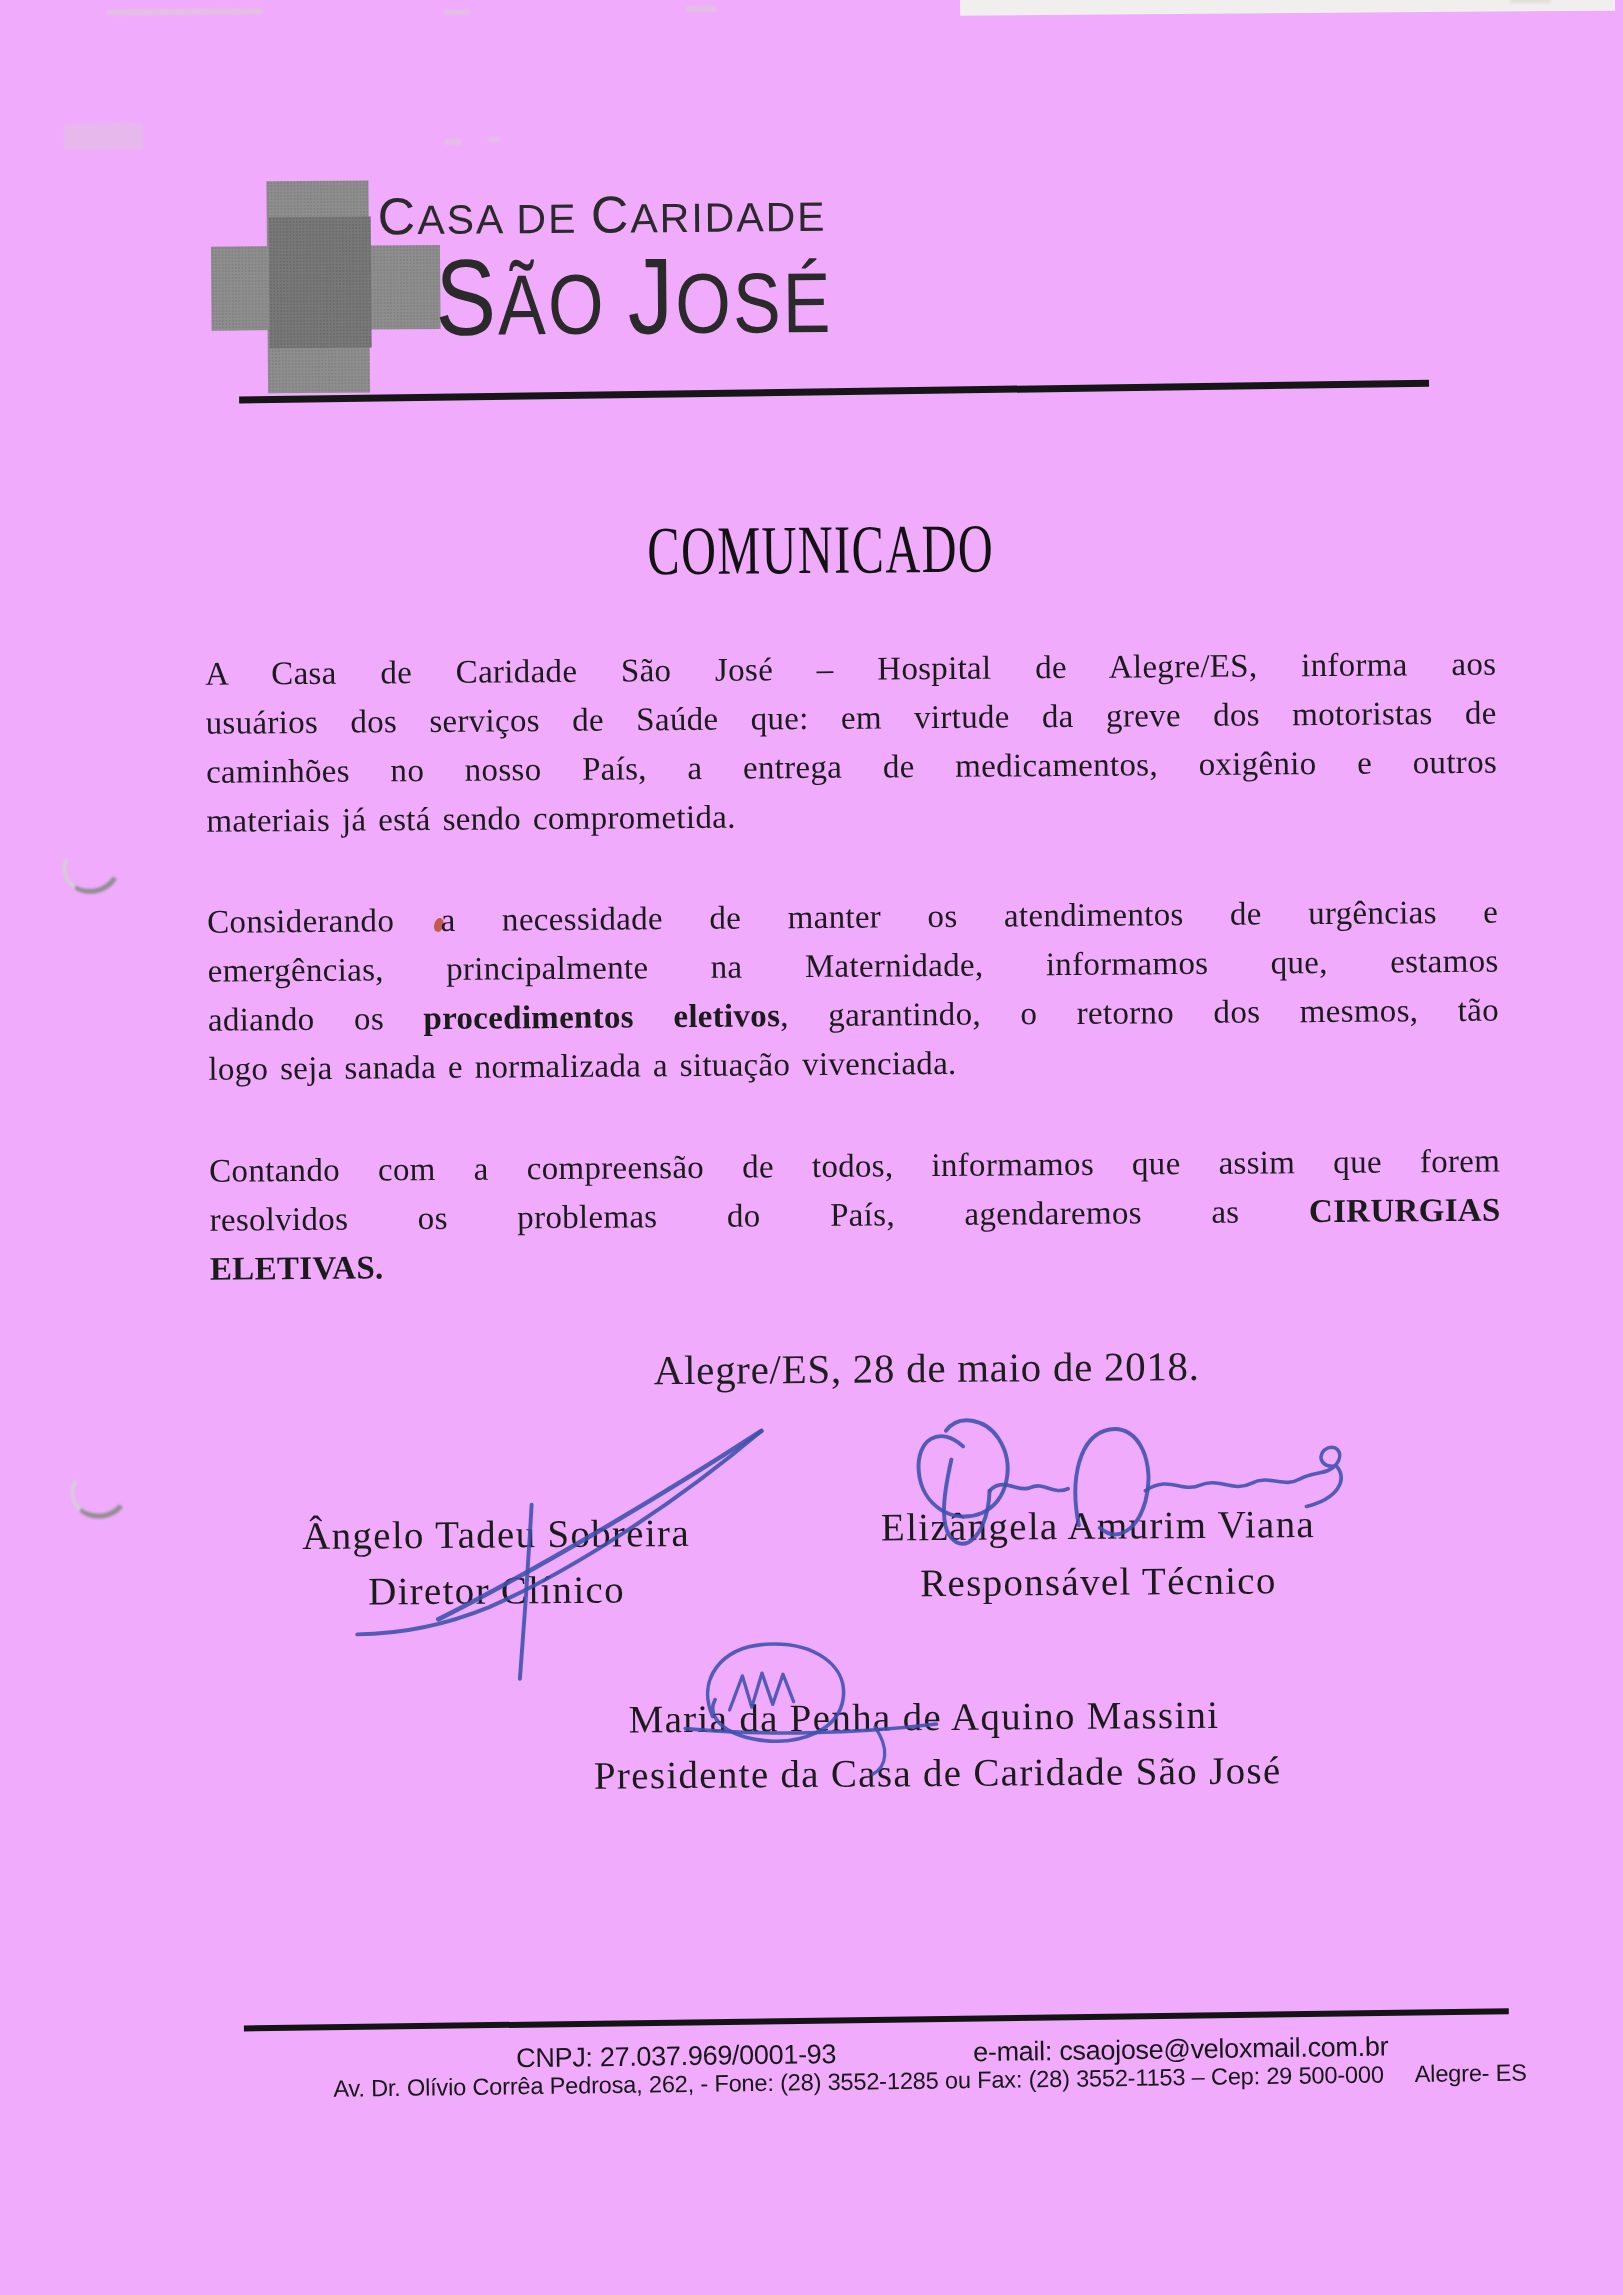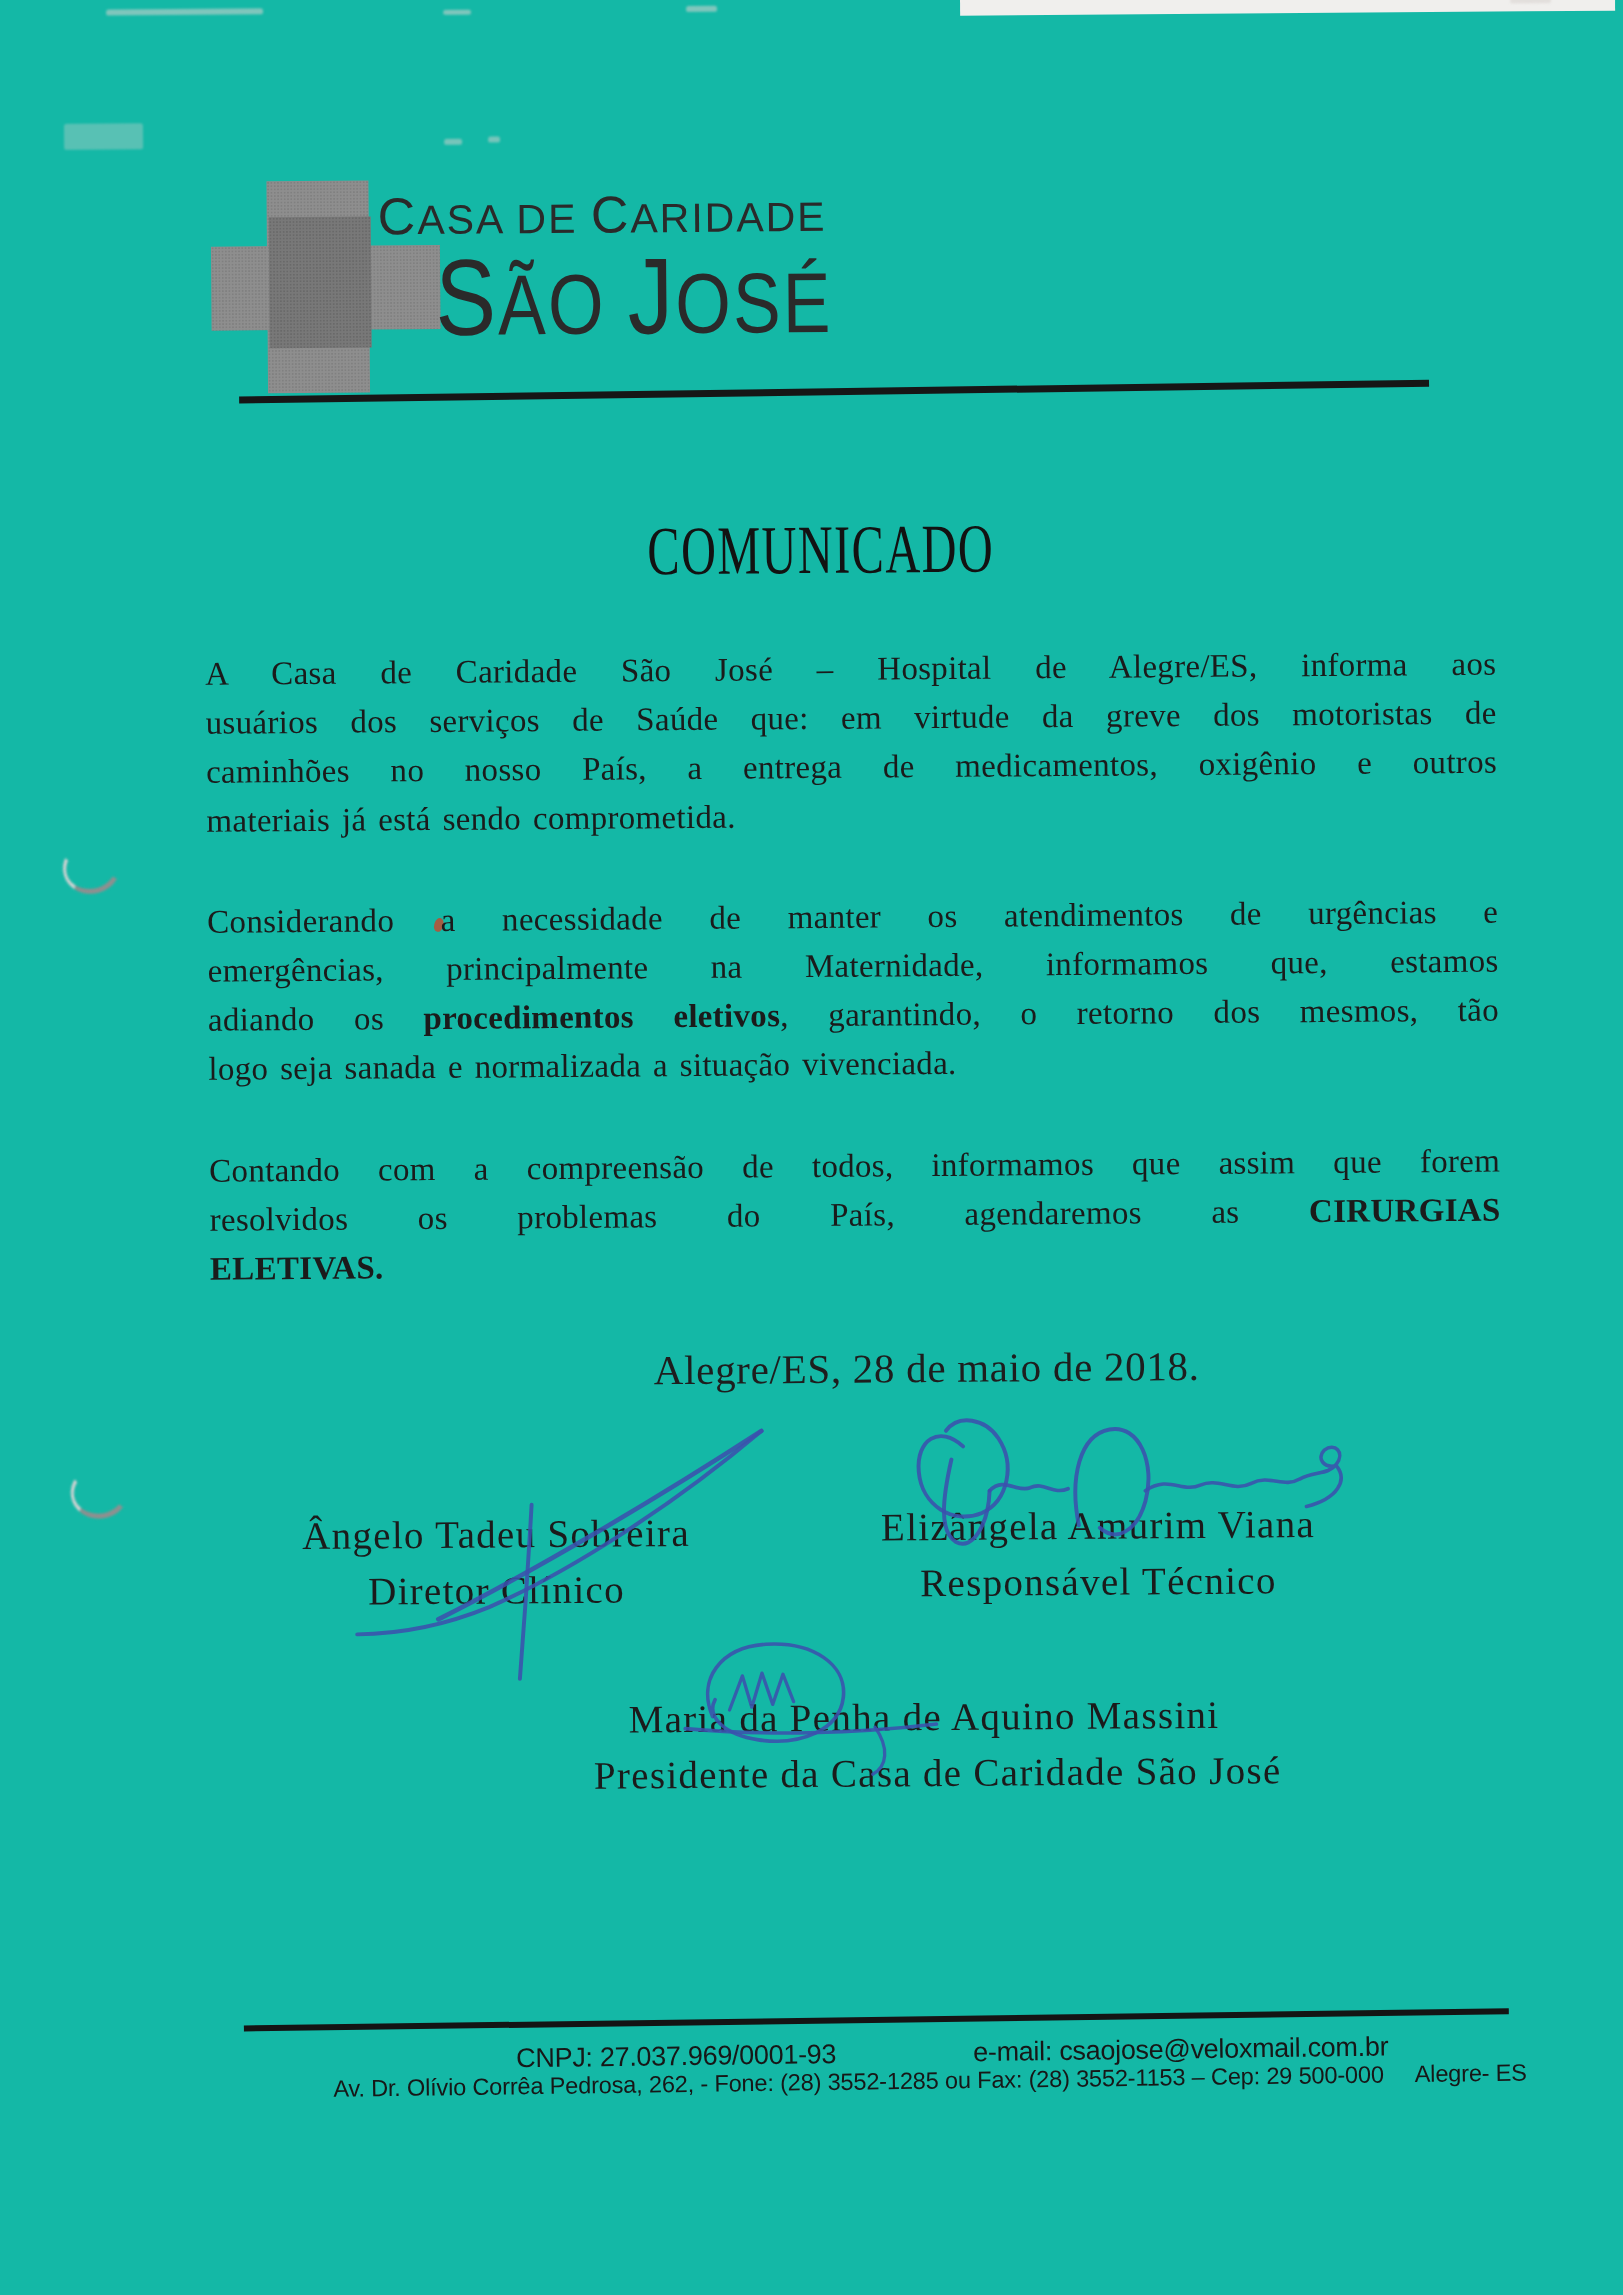--- a/index.html
+++ b/index.html
@@ -1,16 +1,16 @@
 <!DOCTYPE html>
 <html style="font-size:10.5px"><head>
 <meta charset="utf-8">
 <style>
   html,body{margin:0;padding:0;background:#efefef;}
-  .page{position:relative;width:1623px;height:2295px;background:#14b8a6;overflow:hidden;
+  .page{position:relative;width:1623px;height:2295px;background:#f0abfc;overflow:hidden;
         font-family:"Liberation Serif",serif;color:#1e1e1e;}
   .tilt{position:absolute;inset:0;transform:rotate(-0.45deg);transform-origin:812px 1145px;}
   .abs{position:absolute;}
 
   
   .smudge{position:absolute;background:#d8d2cf;opacity:.55;filter:blur(1.3px);border-radius:2.6px;}
   .topband{position:absolute;left:969px;top:0;width:655px;height:17px;background:#f0efed;}
   .punch{position:absolute;width:50px;height:43px;border-radius:50%;
          border:5.2px solid transparent;border-bottom:5.9px solid #8f8f8f;border-left:3.9px solid #d2d2d2;
          filter:blur(0.9px);transform:rotate(-16deg);}

